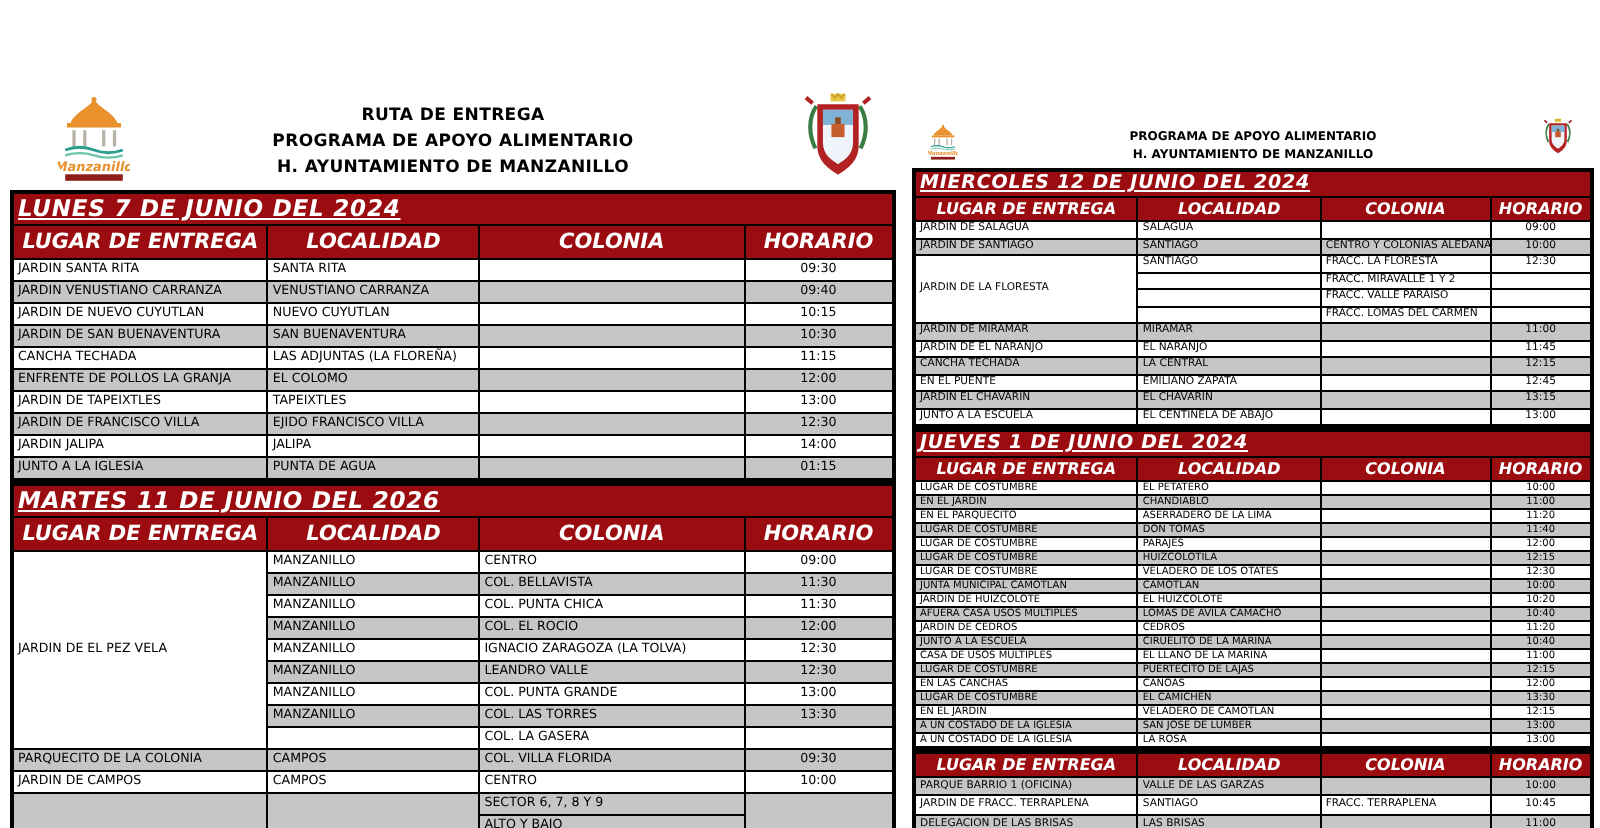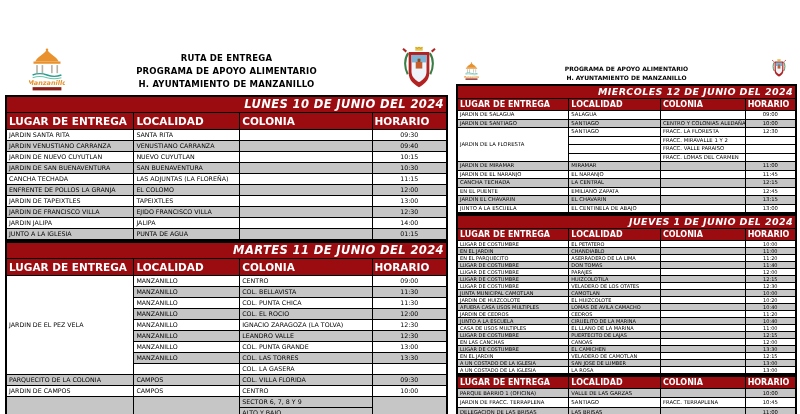--- a/index.html
+++ b/index.html
@@ -31,26 +31,26 @@
   .logo-kiosk-r{left:8px;top:19px;width:15px;height:19px;}
   .logo-crest-r{right:10px;top:16px;width:16px;height:20px;}
 
   
   table.tbl{width:100%;border-collapse:collapse;table-layout:fixed;border:2px solid #000;}
   .tbl td{
     border:1px solid #000;overflow:hidden;white-space:nowrap;
     padding:0 2px;vertical-align:middle;
   }
   .tbl td.date-bar{
-    background:var(--maroon);color:#fff;text-align:right;
-    font-weight:bold;font-style:italic;letter-spacing:.4px;
+    background:var(--maroon);color:#fff;text-align:left;
+    font-weight:bold;font-style:italic;letter-spacing:.4px;text-decoration:underline;
   }
   .tbl td.colh{
-    background:var(--maroon);color:#fff;text-align:left;
-    font-weight:bold;
+    background:var(--maroon);color:#fff;text-align:center;
+    font-weight:bold;font-style:italic;
   }
   tr.r-w td{background:#fff;}
   tr.r-g td{background:var(--gray);}
   td.bg-w{background:#fff;}
   td.bg-g{background:var(--gray);}
   td.c{text-align:center;}
 
   
   .lt td{height:10px;line-height:10px;font-size:6.3px;}
   .lt td.date-bar{height:15px;line-height:15px;font-size:11.5px;}
@@ -113,21 +113,21 @@
     <div id="left-tables">
         <table class="tbl lt tbl0">
           <colgroup>
             <col style="width: 29%;">
             <col style="width: 24%;">
             <col style="width: 30%;">
             <col style="width: 17%;">
           </colgroup>
           <tbody>
             <tr>
-              <td colspan="4" class="date-bar">LUNES 10 DE JUNIO DEL 2024</td>
+              <td colspan="4" class="date-bar">LUNES 7 DE JUNIO DEL 2024</td>
             </tr>
             <tr>
               <td class="colh">LUGAR DE ENTREGA</td>
               <td class="colh">LOCALIDAD</td>
               <td class="colh">COLONIA</td>
               <td class="colh">HORARIO</td>
             </tr>
             <tr class="r-w">
               <td>JARDIN SANTA RITA</td>
               <td>SANTA RITA</td>
@@ -192,21 +192,21 @@
         </table>
         <table class="tbl lt tbl1">
           <colgroup>
             <col style="width: 29%;">
             <col style="width: 24%;">
             <col style="width: 30%;">
             <col style="width: 17%;">
           </colgroup>
           <tbody>
             <tr>
-              <td colspan="4" class="date-bar">MARTES 11 DE JUNIO DEL 2024</td>
+              <td colspan="4" class="date-bar">MARTES 11 DE JUNIO DEL 2026</td>
             </tr>
             <tr>
               <td class="colh">LUGAR DE ENTREGA</td>
               <td class="colh">LOCALIDAD</td>
               <td class="colh">COLONIA</td>
               <td class="colh">HORARIO</td>
             </tr>
             <tr class="r-w">
               <td rowspan="9" class="bg-w">JARDIN DE EL PEZ VELA</td>
               <td>MANZANILLO</td>

